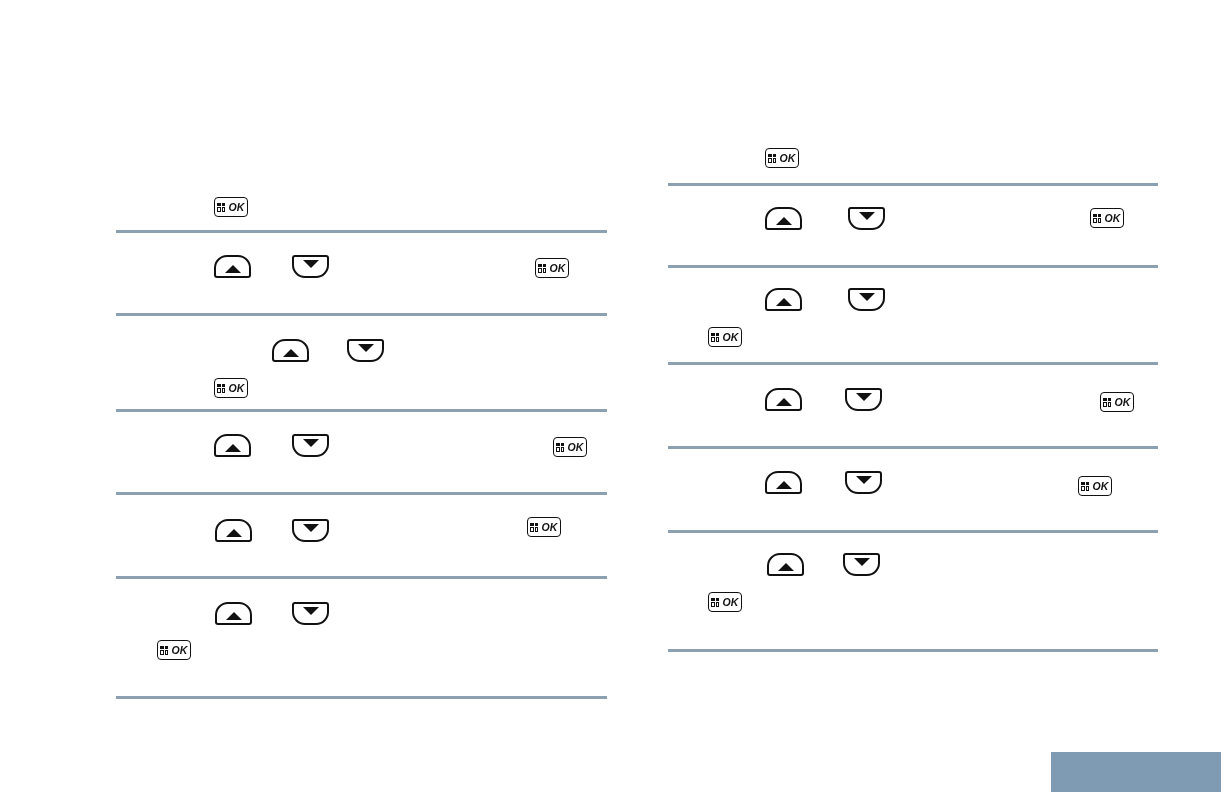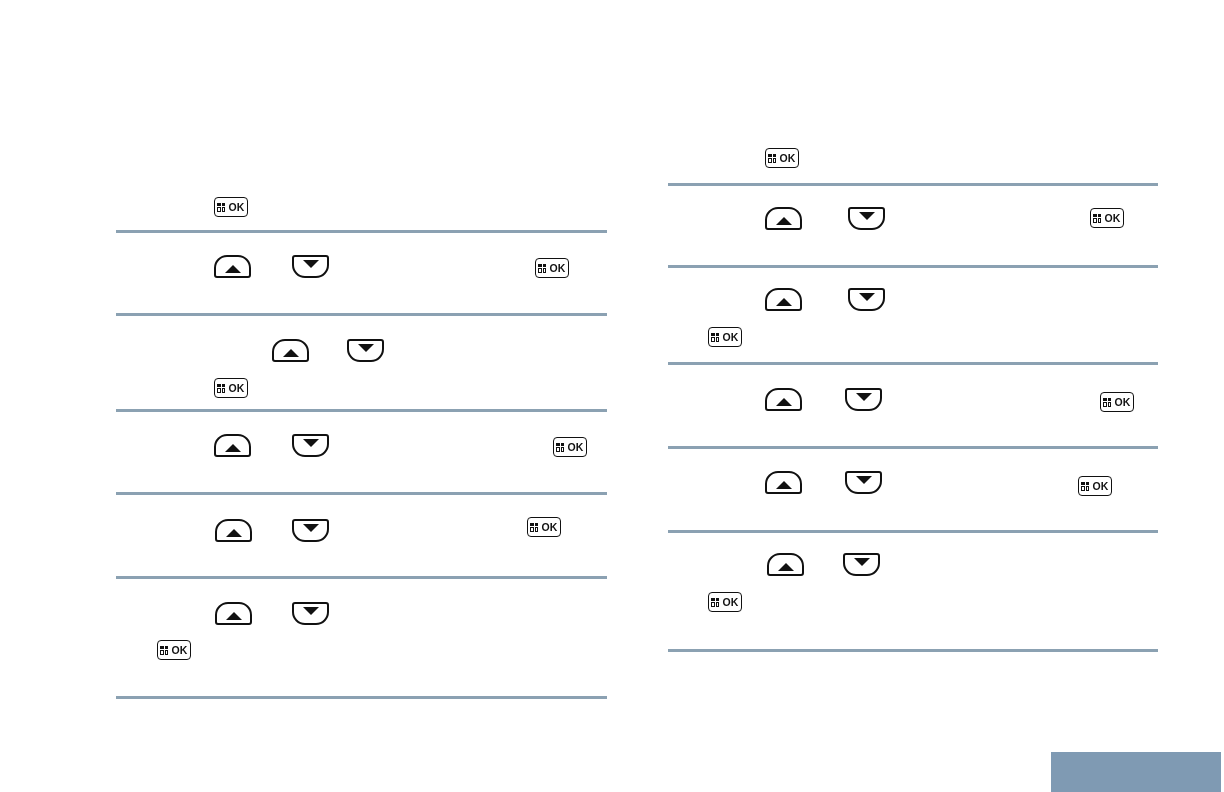--- a/index.html
+++ b/index.html
@@ -29,20 +29,21 @@
     justify-content: center;
     gap: 3px;
   }
   .okbtn .ok-label {
     font-family: "Liberation Sans", sans-serif;
     font-weight: bold;
     font-size: 10.5px;
     line-height: 1;
     color: #111111;
     letter-spacing: 0.2px;
+    font-style: italic;
   }
   .menu-glyph {
     display: grid;
     grid-template-columns: 3.5px 3.5px;
     grid-template-rows: 3.5px 4.5px;
     gap: 1px;
   }
   .menu-glyph i { display: block; box-sizing: border-box; }
   .menu-glyph i.filled { background: #111111; }
   .menu-glyph i.hollow { border: 1px solid #111111; background: #ffffff; }

